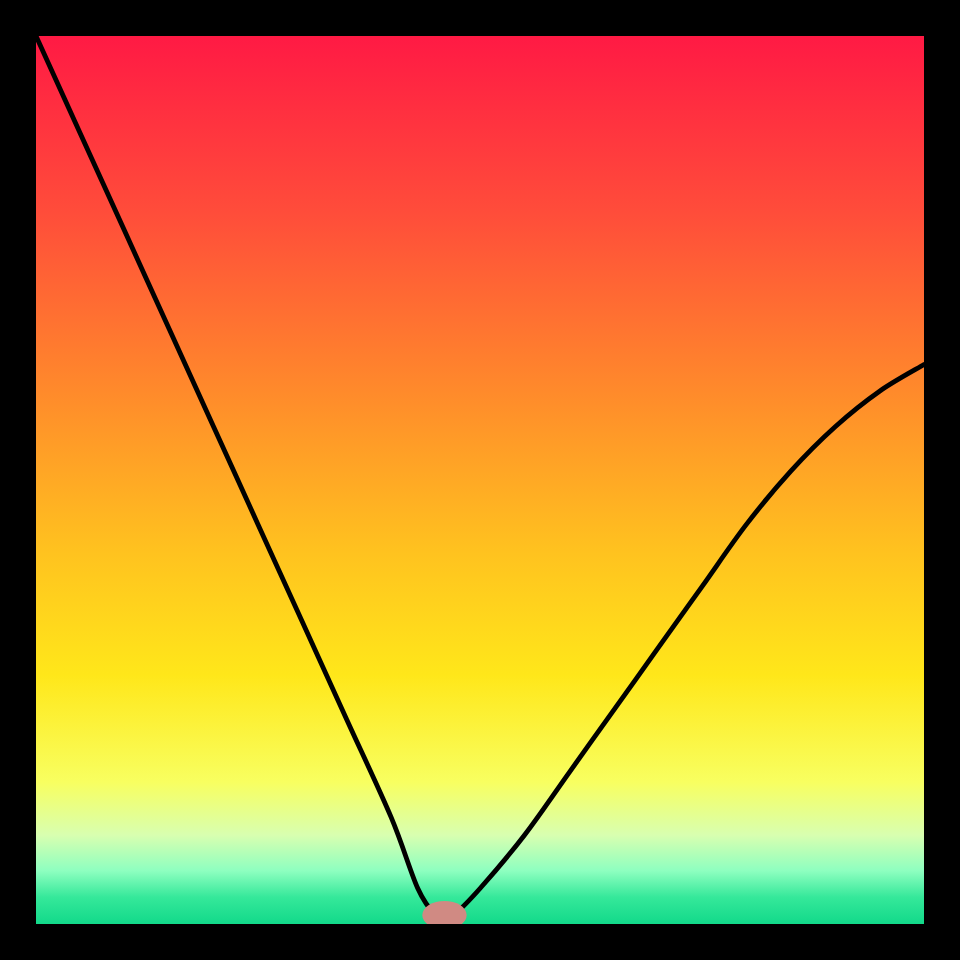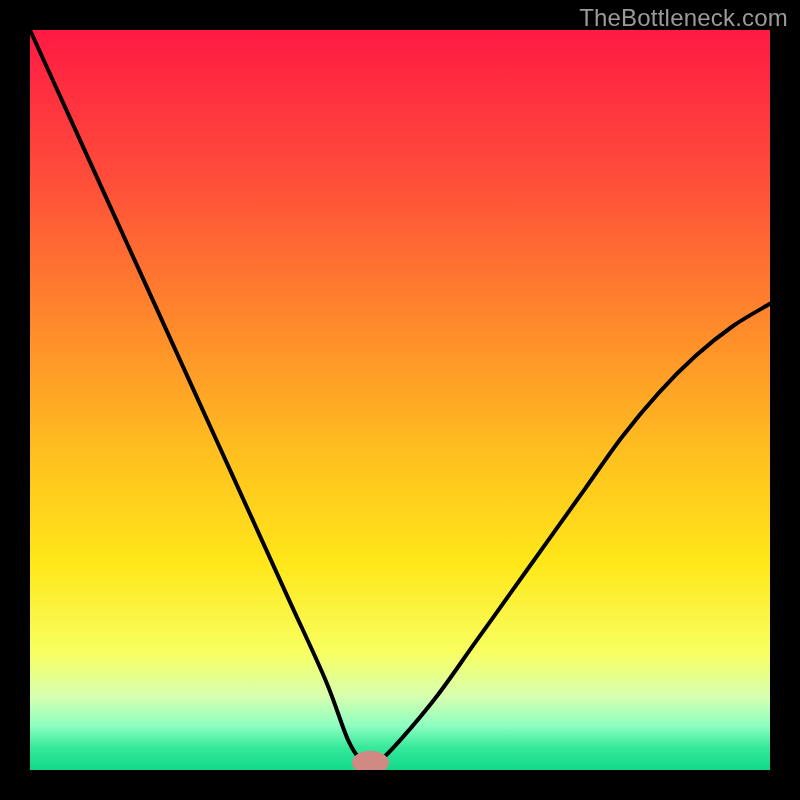--- a/index.html
+++ b/index.html
@@ -40,21 +40,20 @@
     top: 0;
     width: 740px;
     height: 740px;
     display: block;
   }
 </style>
 </head>
 <body>
 
 <div class="frame">
-  <div class="attribution">TheBottleneck.com</div>
 
   <div class="plot-area">
     <svg class="chart" viewBox="0 0 740 740" preserveAspectRatio="none">
       <defs>
         <linearGradient id="bg-grad" x1="0" y1="0" x2="0" y2="1">
             <stop offset="0%" stop-color="#ff1a44"></stop>
             <stop offset="20%" stop-color="#ff4d3a"></stop>
             <stop offset="40%" stop-color="#ff8a2b"></stop>
             <stop offset="57.99999999999999%" stop-color="#ffc21f"></stop>
             <stop offset="72%" stop-color="#ffe71a"></stop>

